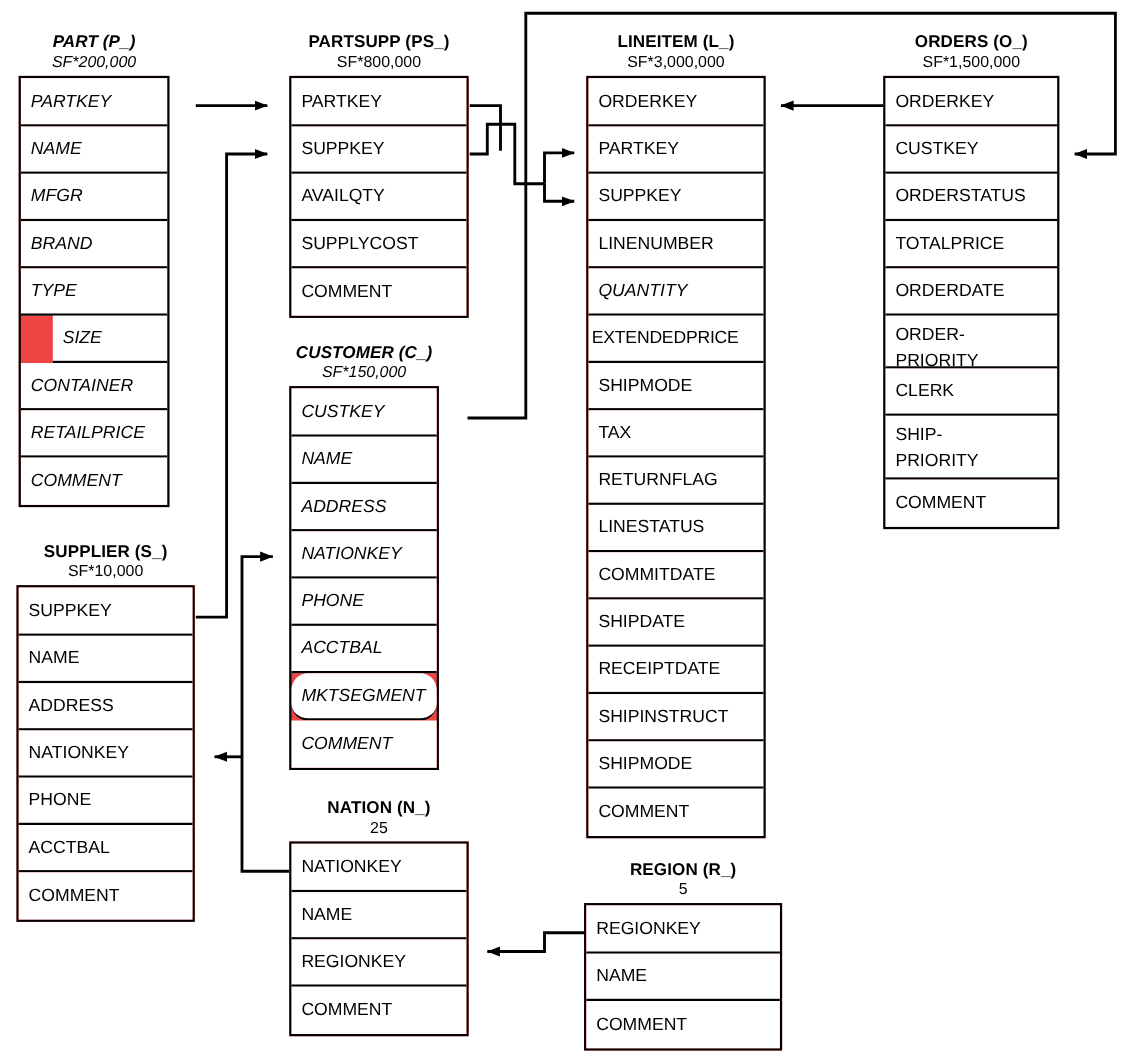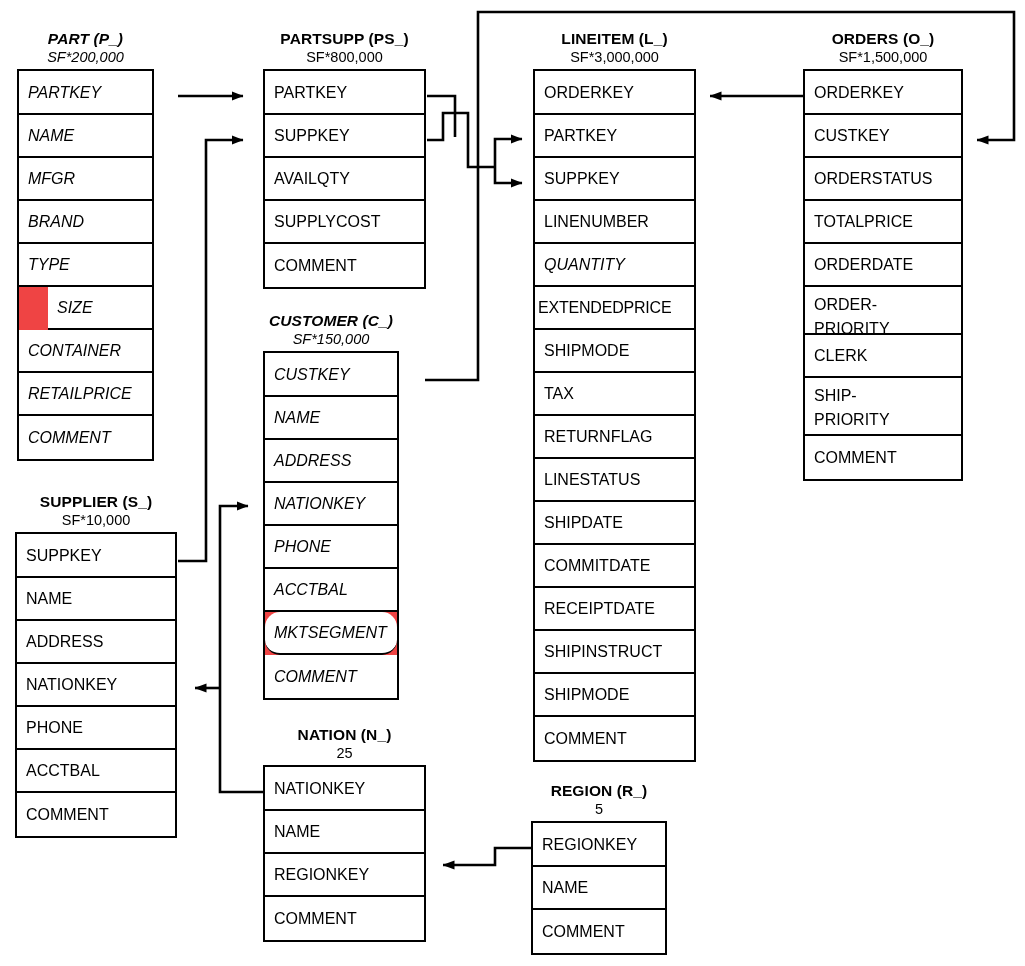--- a/index.html
+++ b/index.html
@@ -202,24 +202,24 @@
       <div class="field" style="height:43px;">
           <span class="lbl">TAX</span>
         </div>
       <div class="field" style="height:43px;">
           <span class="lbl">RETURNFLAG</span>
         </div>
       <div class="field" style="height:43px;">
           <span class="lbl">LINESTATUS</span>
         </div>
       <div class="field" style="height:43px;">
+          <span class="lbl">COMMITDATE</span>
+        </div>
+      <div class="field" style="height:43px;">
           <span class="lbl">SHIPDATE</span>
-        </div>
-      <div class="field" style="height:43px;">
-          <span class="lbl">COMMITDATE</span>
         </div>
       <div class="field" style="height:43px;">
           <span class="lbl">RECEIPTDATE</span>
         </div>
       <div class="field" style="height:43px;">
           <span class="lbl">SHIPINSTRUCT</span>
         </div>
       <div class="field" style="height:43px;">
           <span class="lbl">SHIPMODE</span>
         </div>
@@ -340,21 +340,21 @@
         </div>
       <div class="field" style="height:43px;">
           <span class="lbl">REGIONKEY</span>
         </div>
       <div class="field" style="height:43px;">
           <span class="lbl">COMMENT</span>
         </div>
     </div>
   </div>
 
-  <div class="entity" style="left:531px; top:781px; width:136px;">
+  <div class="entity" style="left:531px; top:781px; width:180px;">
     <div class="entity-title">REGION (R_)</div>
     <div class="entity-card">5</div>
     <div class="entity-box" style="margin-top:3px;">
       <div class="field" style="height:44px;">
           <span class="lbl">REGIONKEY</span>
         </div>
       <div class="field" style="height:43px;">
           <span class="lbl">NAME</span>
         </div>
       <div class="field" style="height:43px;">

